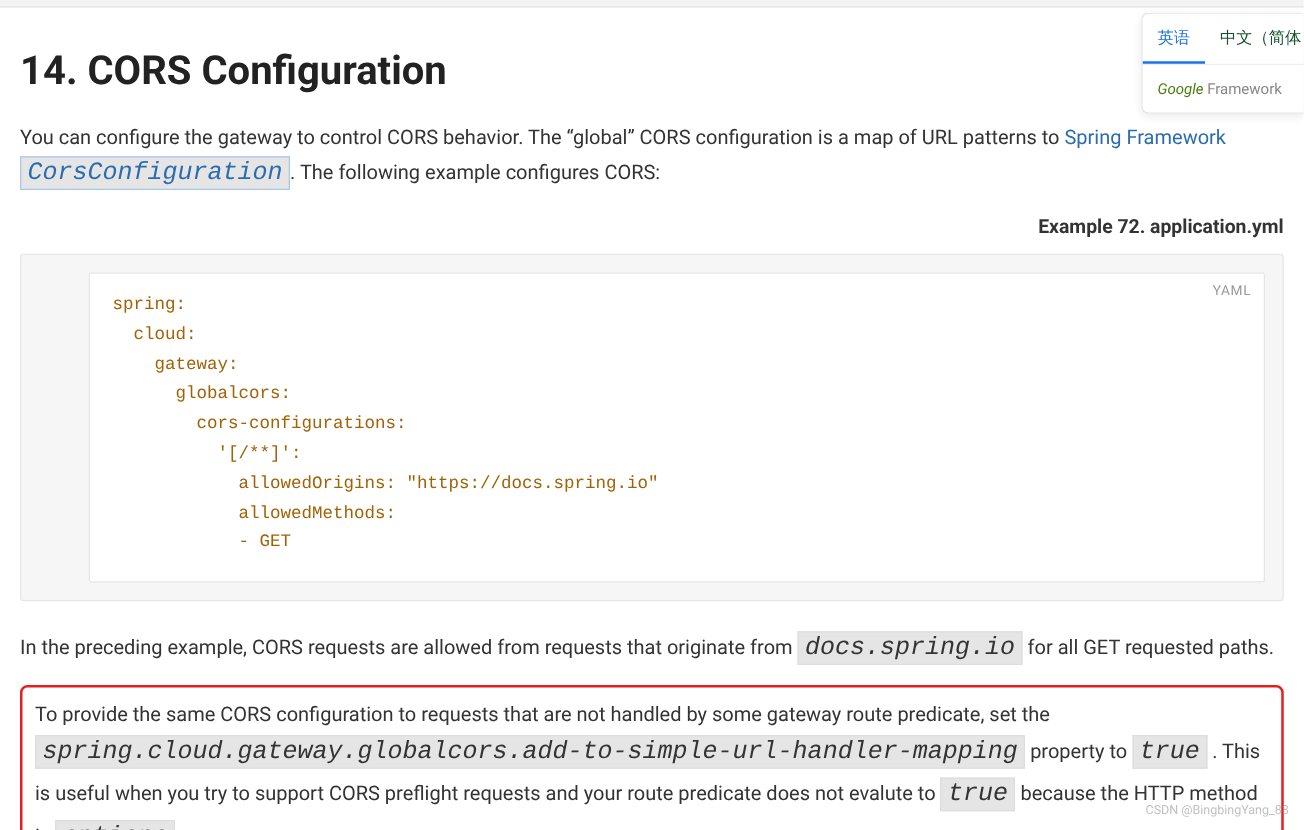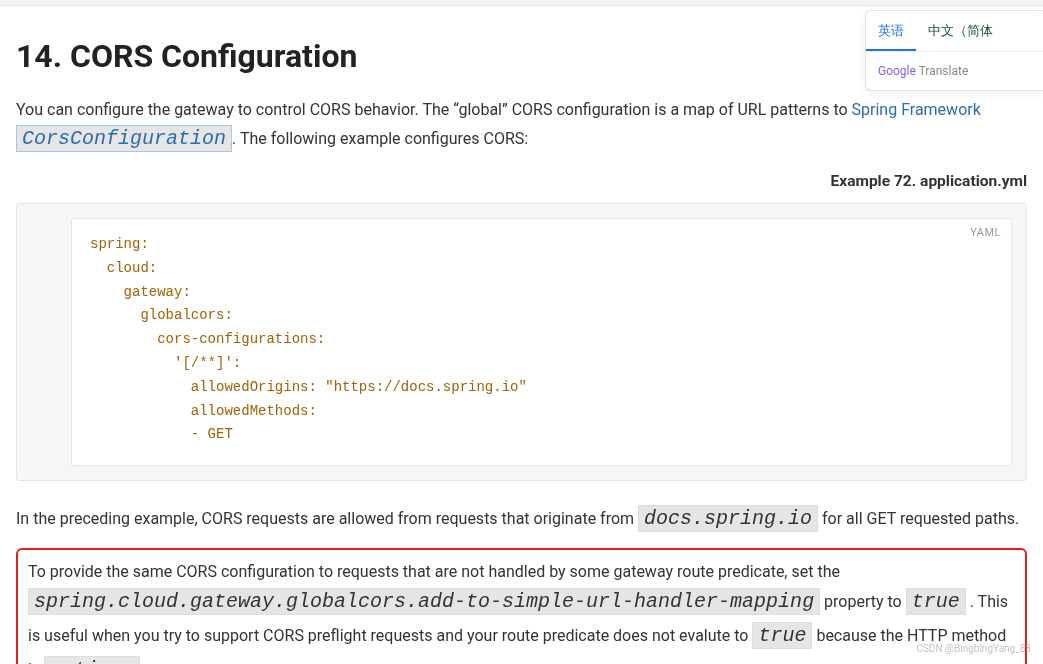--- a/index.html
+++ b/index.html
@@ -80,21 +80,21 @@
     border-radius: 6px;
     padding: 8px 10px;
     margin-top: 14px;
     line-height: 1.7;
   }
   
   .translate-widget {
     position: absolute;
     top: 10px;
     right: 0;
-    width: 178px;
+    width: 130px;
     background: #fff;
     border: 1px solid #e4e4e4;
     border-right: none;
     border-radius: 6px 0 0 6px;
     box-shadow: 0 2px 8px rgba(0,0,0,0.08);
     overflow: hidden;
     font-size: 13px;
   }
   .translate-tabs { display: flex; border-bottom: 1px solid #eee; }
   .translate-tab {
@@ -108,21 +108,21 @@
   .translate-tab.active {
     color: #1a73e8;
     border-bottom: 2px solid #1a73e8;
     font-weight: 500;
   }
   .translate-footer {
     padding: 10px 12px;
     font-size: 12px;
     color: #888;
   }
-  .translate-footer .g { color: #8b5cf6; }
+  .translate-footer .g { color: #4d7c0f; font-style: italic; }
   
   .watermark {
     position: absolute;
     right: 12px;
     bottom: 8px;
     font-size: 10px;
     color: rgba(140,140,140,0.55);
     pointer-events: none;
   }
 </style>
@@ -174,17 +174,17 @@
   </div>
 
 </div>
 
 <div class="translate-widget">
   <div class="translate-tabs">
     <div class="translate-tab active">英语</div>
     <div class="translate-tab">中文（简体</div>
   </div>
   <div class="translate-footer">
-    <span class="g">Google</span><span> Translate</span>
+    <span class="g">Google</span><span> Framework</span>
   </div>
 </div>
 
 <div class="watermark">CSDN @BingbingYang_88</div>
 
 </body></html>

